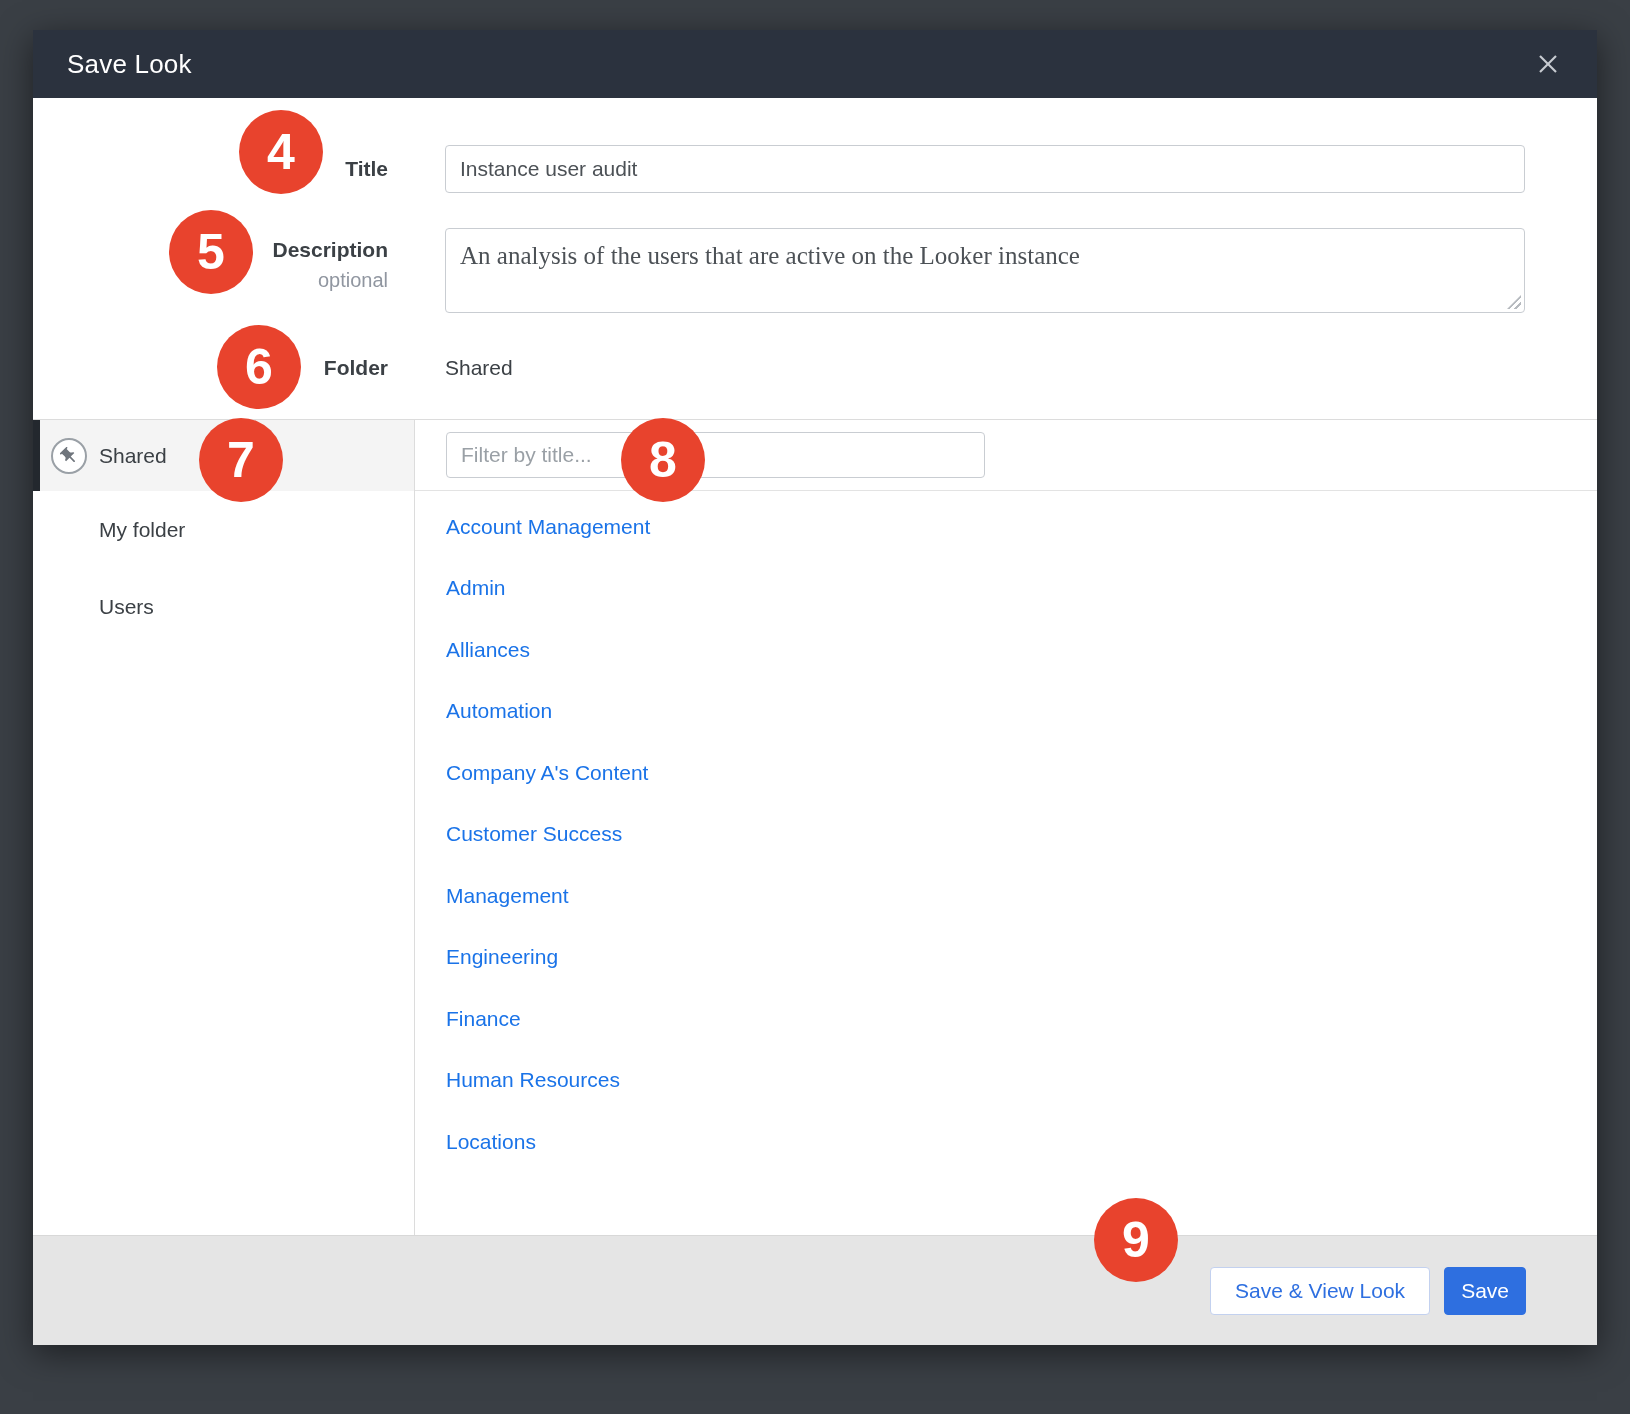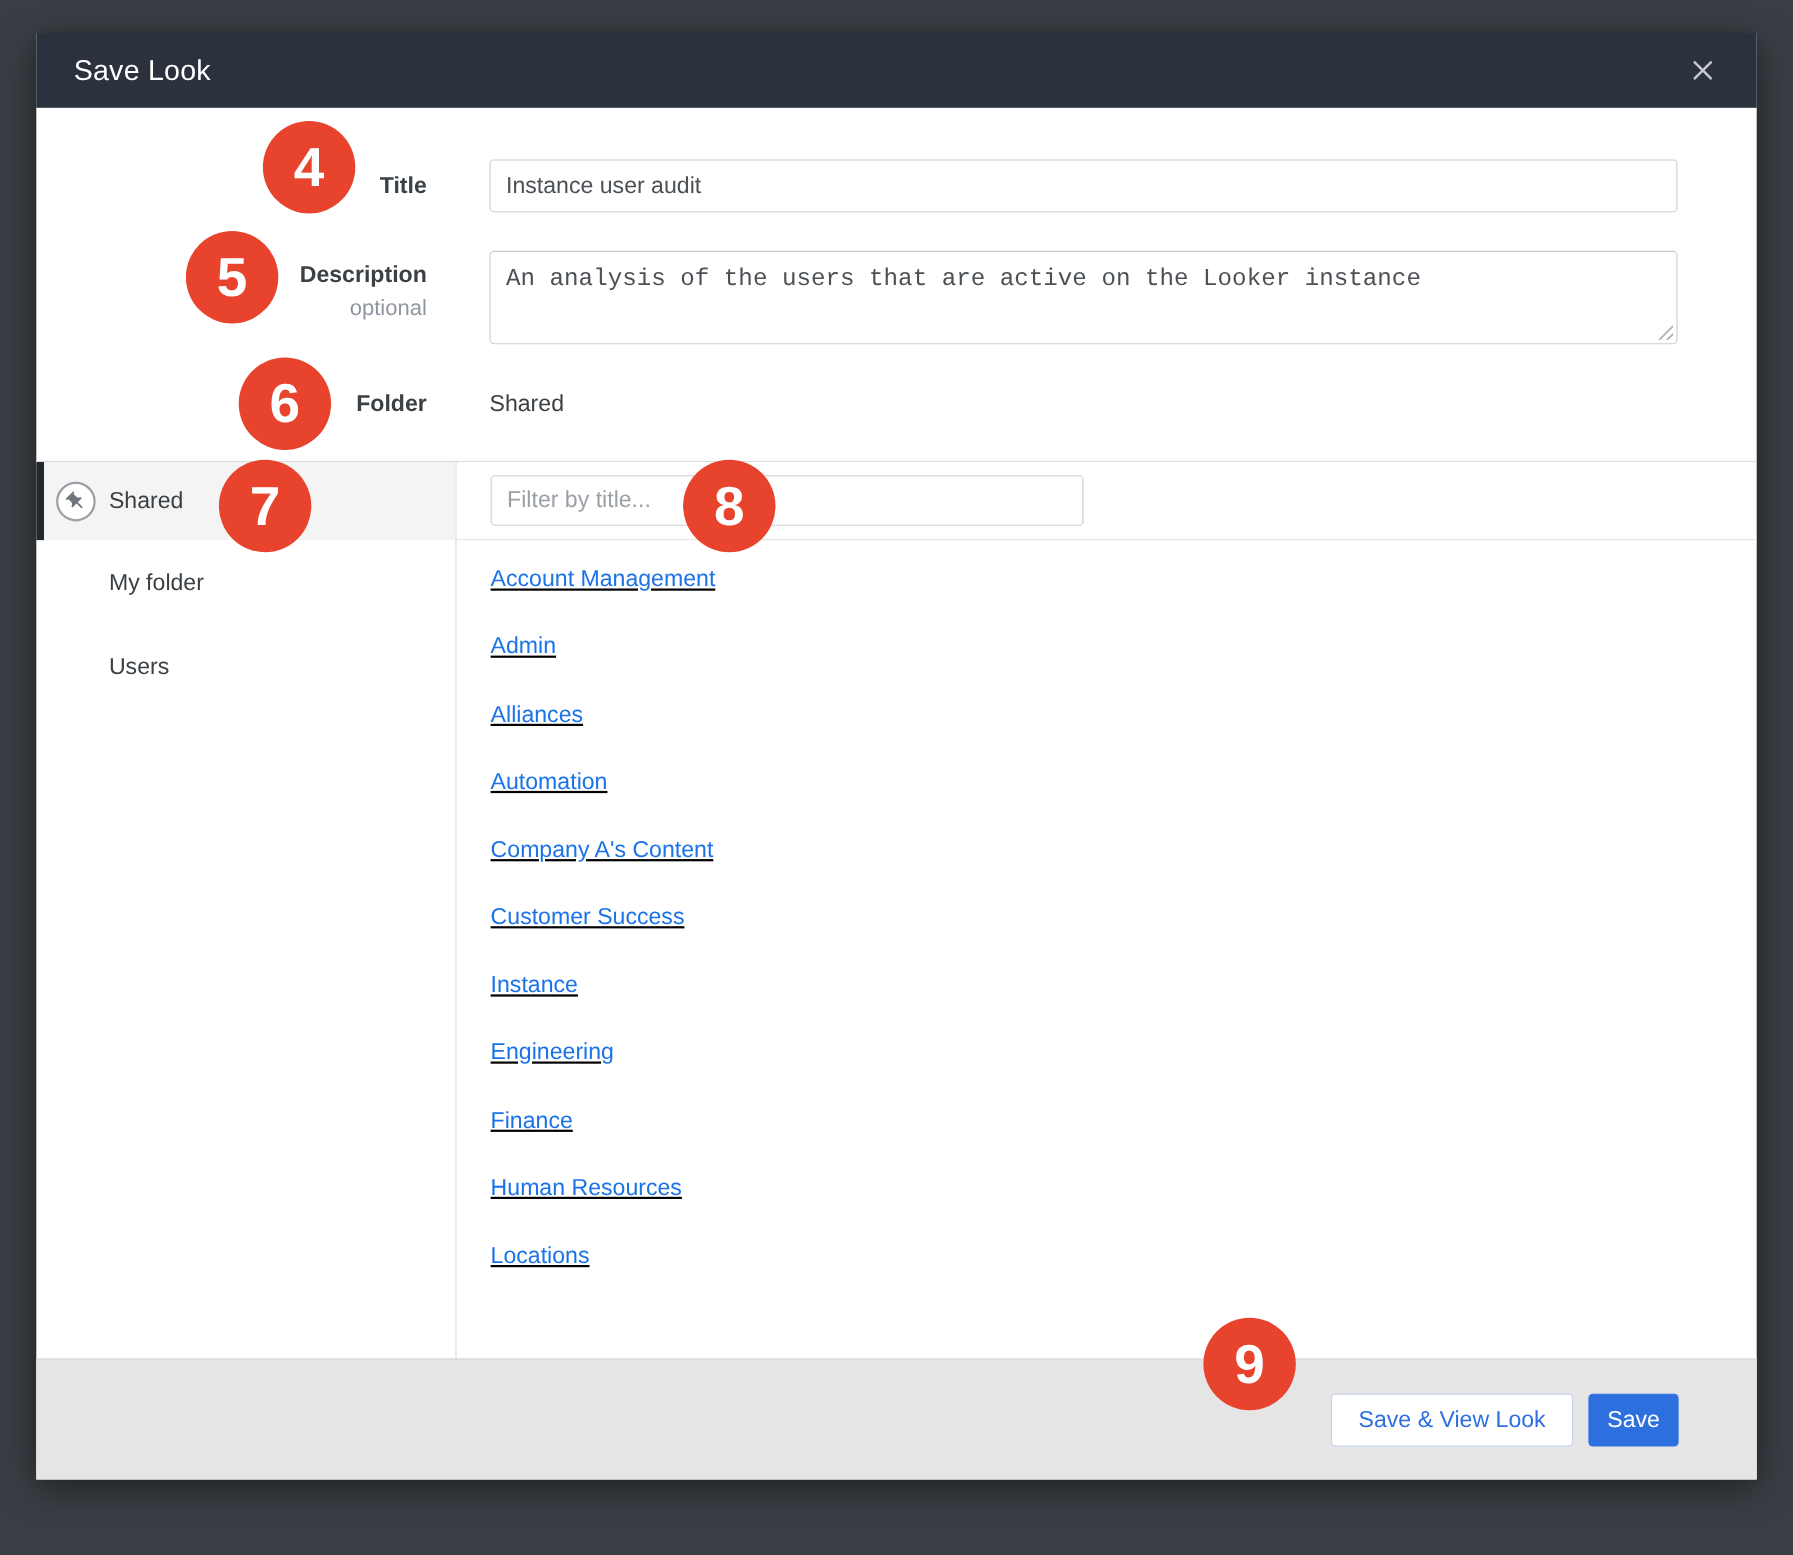--- a/index.html
+++ b/index.html
@@ -33,21 +33,21 @@
   .optional { font-size:20px; color:#9096a0; margin-top:7px; }
 
   .text-input {
     width:1080px; height:48px; border:1px solid #c9cdd2; border-radius:4px;
     font-family:"Liberation Sans", sans-serif; font-size:21px; color:#4c5156;
     padding:0 14px; outline:none; background:#fff;
   }
   .textarea-wrap { position:relative; width:1080px; }
   .text-area {
     width:1080px; height:85px; border:1px solid #c9cdd2; border-radius:4px;
-    font-family:Liberation Mono, monospace; font-size:22px; color:#4c5156;
+    font-family:Liberation Serif, serif; font-size:25px; color:#4c5156;
     padding:10px 14px; outline:none; resize:none; line-height:1.35; background:#fff;
     display:block;
   }
   .resize-grip {
     position:absolute; right:4px; bottom:4px; width:14px; height:14px;
     background:repeating-linear-gradient(-45deg, transparent 0 3px, #b6babf 3px 5px);
     clip-path:polygon(100% 0, 100% 100%, 0 100%);
     cursor:nwse-resize;
   }
   .folder-value { font-size:21px; color:#3b4045; }
@@ -67,21 +67,21 @@
 
   .panel { flex:1 1 auto; display:flex; flex-direction:column; min-width:0; }
   .panel-top { flex:0 0 71px; border-bottom:1px solid #e3e3e3; display:flex; align-items:center; padding-left:31px; }
   .filter-input {
     width:539px; height:46px; border:1px solid #c9cdd2; border-radius:4px;
     font-family:"Liberation Sans", sans-serif; font-size:21px; color:#4c5156;
     padding:0 14px; outline:none; background:#fff;
   }
   .filter-input::placeholder { color:#9aa0a6; opacity:1; }
 
-  .folder-list { padding-top:5px; overflow:hidden;text-decoration:underline; }
+  .folder-list { padding-top:5px; overflow:hidden; }
   .folder-link {
     display:flex; align-items:center; height:61.5px; padding-left:31px;
     font-size:21px; color:#1a73e8; text-decoration:none; cursor:pointer; width:max-content;
   }
 
   
   .footer {
     flex:0 0 110px; background:#e5e5e5; border-top:1px solid #d8d8d8;
     display:flex; align-items:center; justify-content:flex-end; padding-right:71px; gap:14px;
   }
@@ -174,21 +174,21 @@
         <div class="panel-top">
           <input class="filter-input" type="text" placeholder="Filter by title..." style="">
         </div>
         <div class="folder-list">
           <a class="folder-link">Account Management</a>
           <a class="folder-link">Admin</a>
           <a class="folder-link">Alliances</a>
           <a class="folder-link">Automation</a>
           <a class="folder-link">Company A's Content</a>
           <a class="folder-link">Customer Success</a>
-          <a class="folder-link">Instance</a>
+          <a class="folder-link">Management</a>
           <a class="folder-link">Engineering</a>
           <a class="folder-link">Finance</a>
           <a class="folder-link">Human Resources</a>
           <a class="folder-link">Locations</a>
         </div>
       </div>
 
     </div>
 
     <div class="footer">

